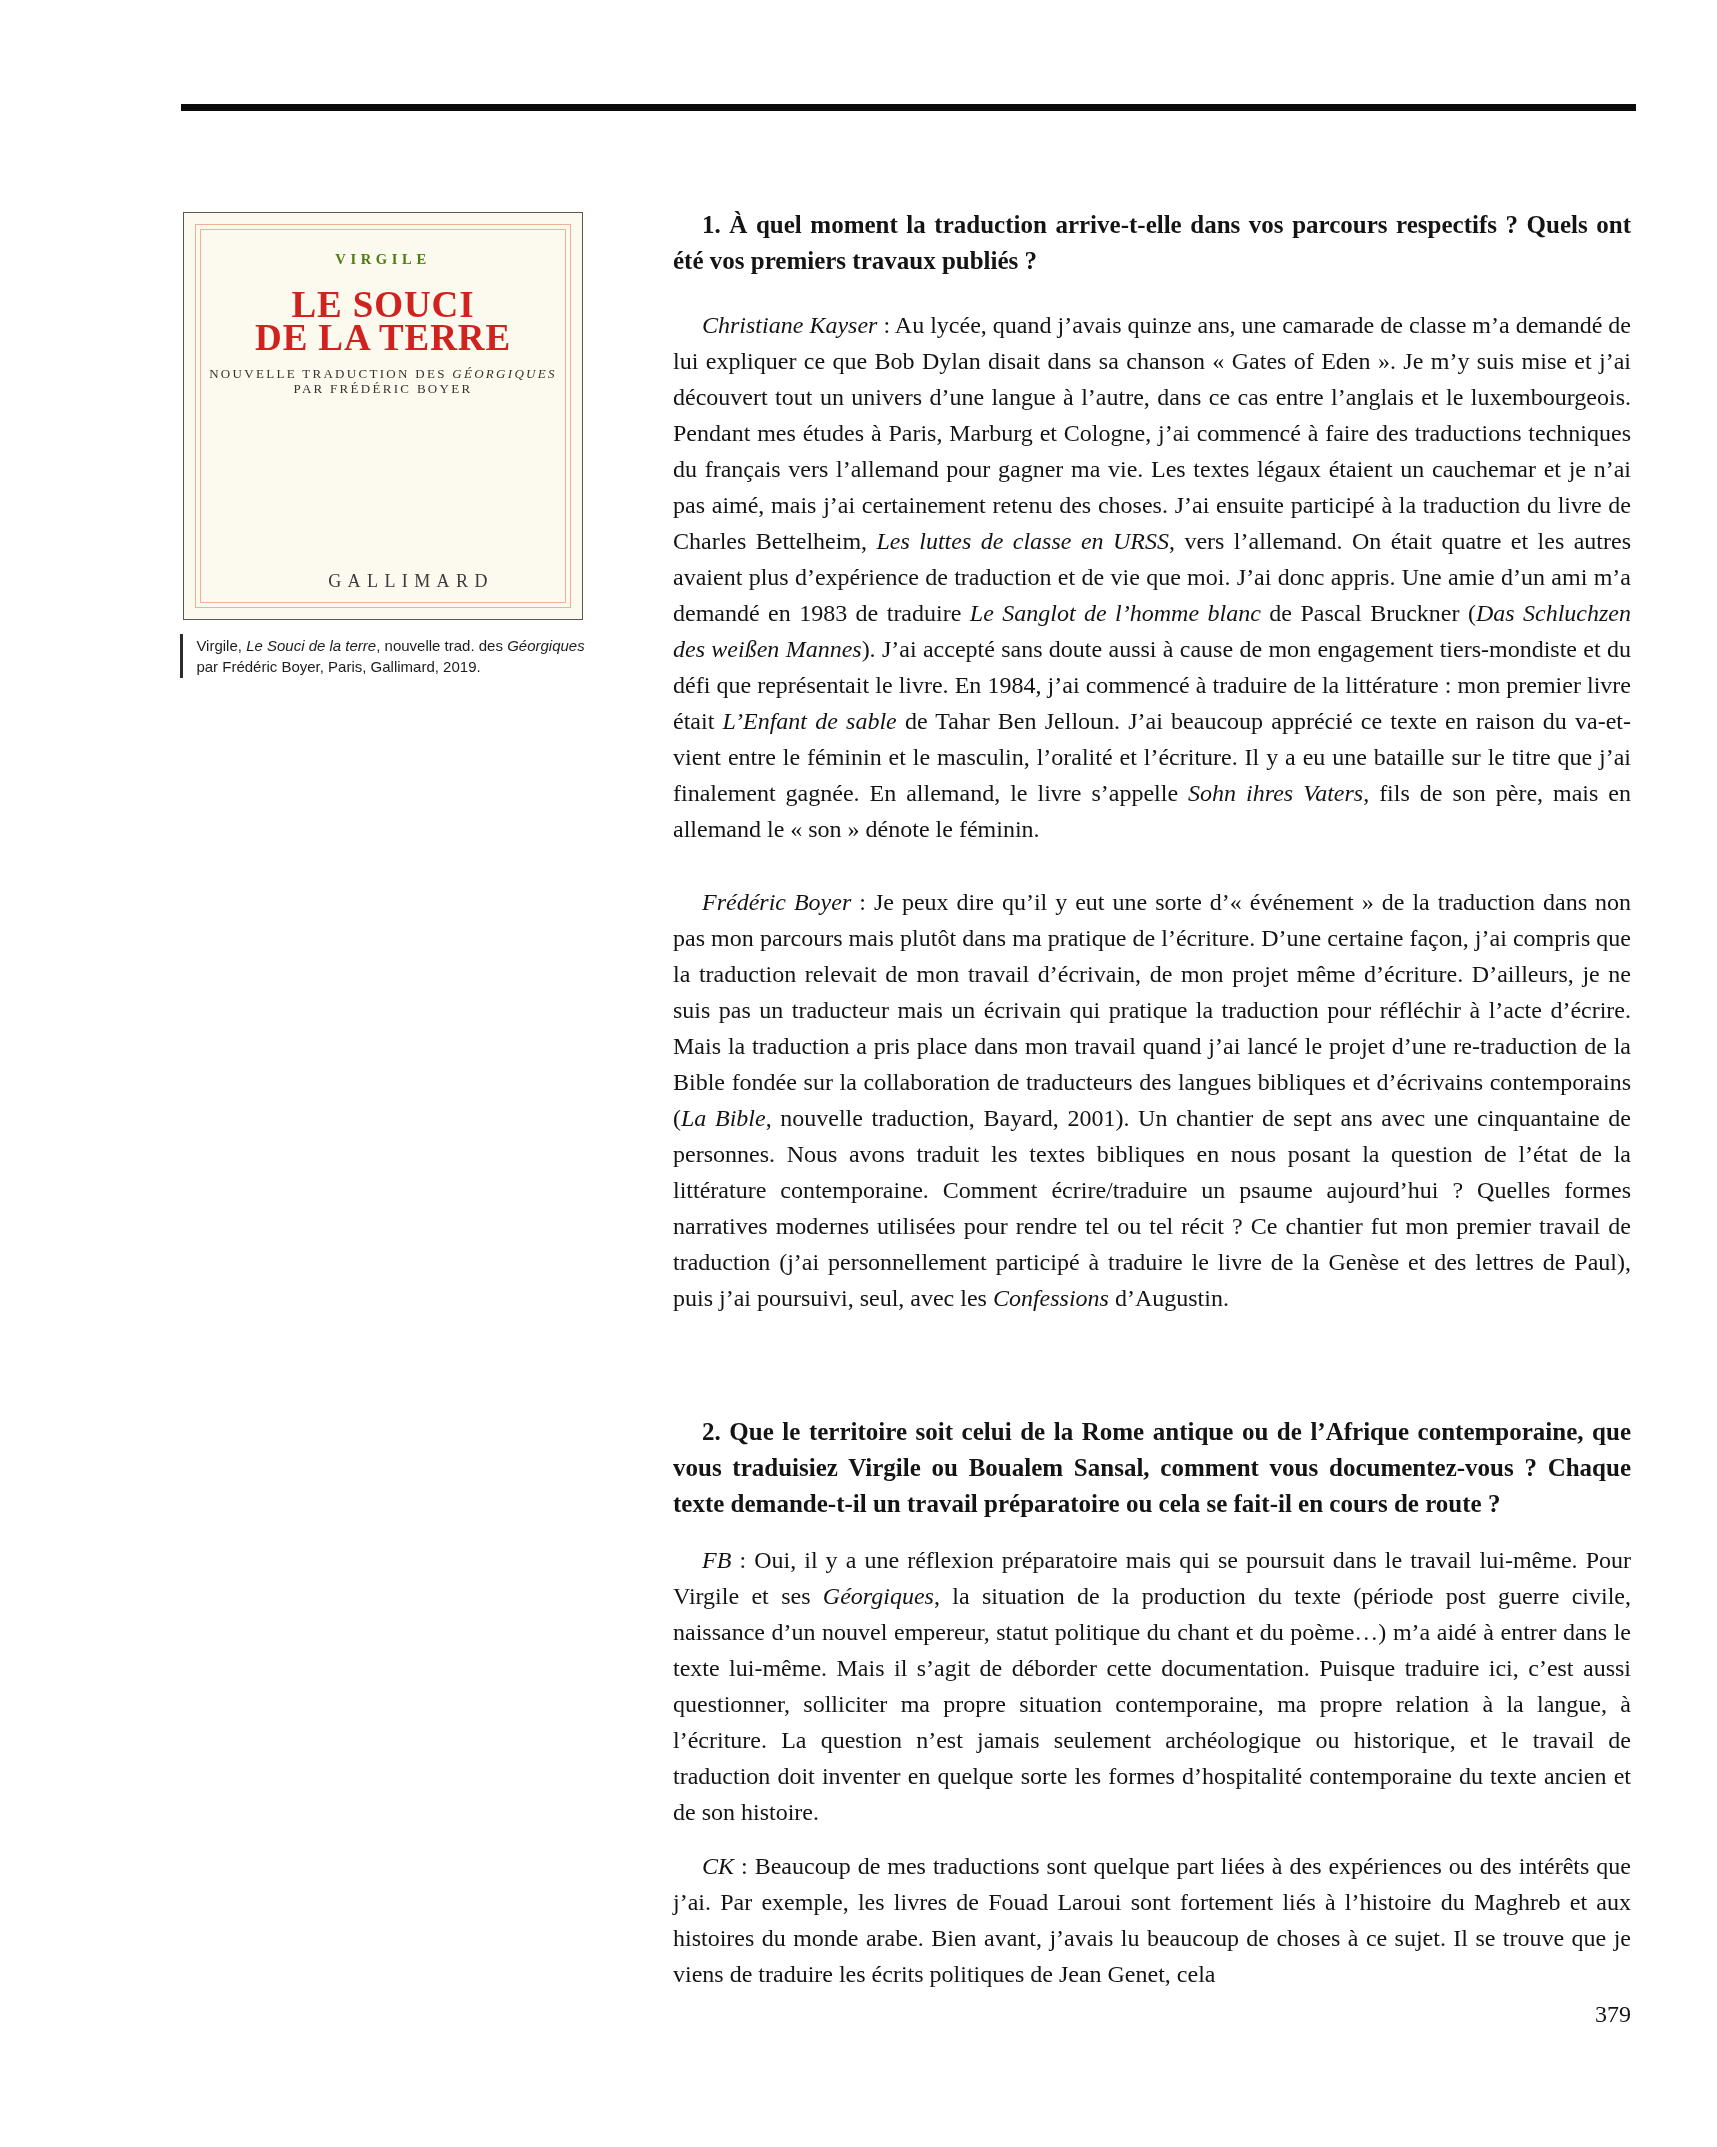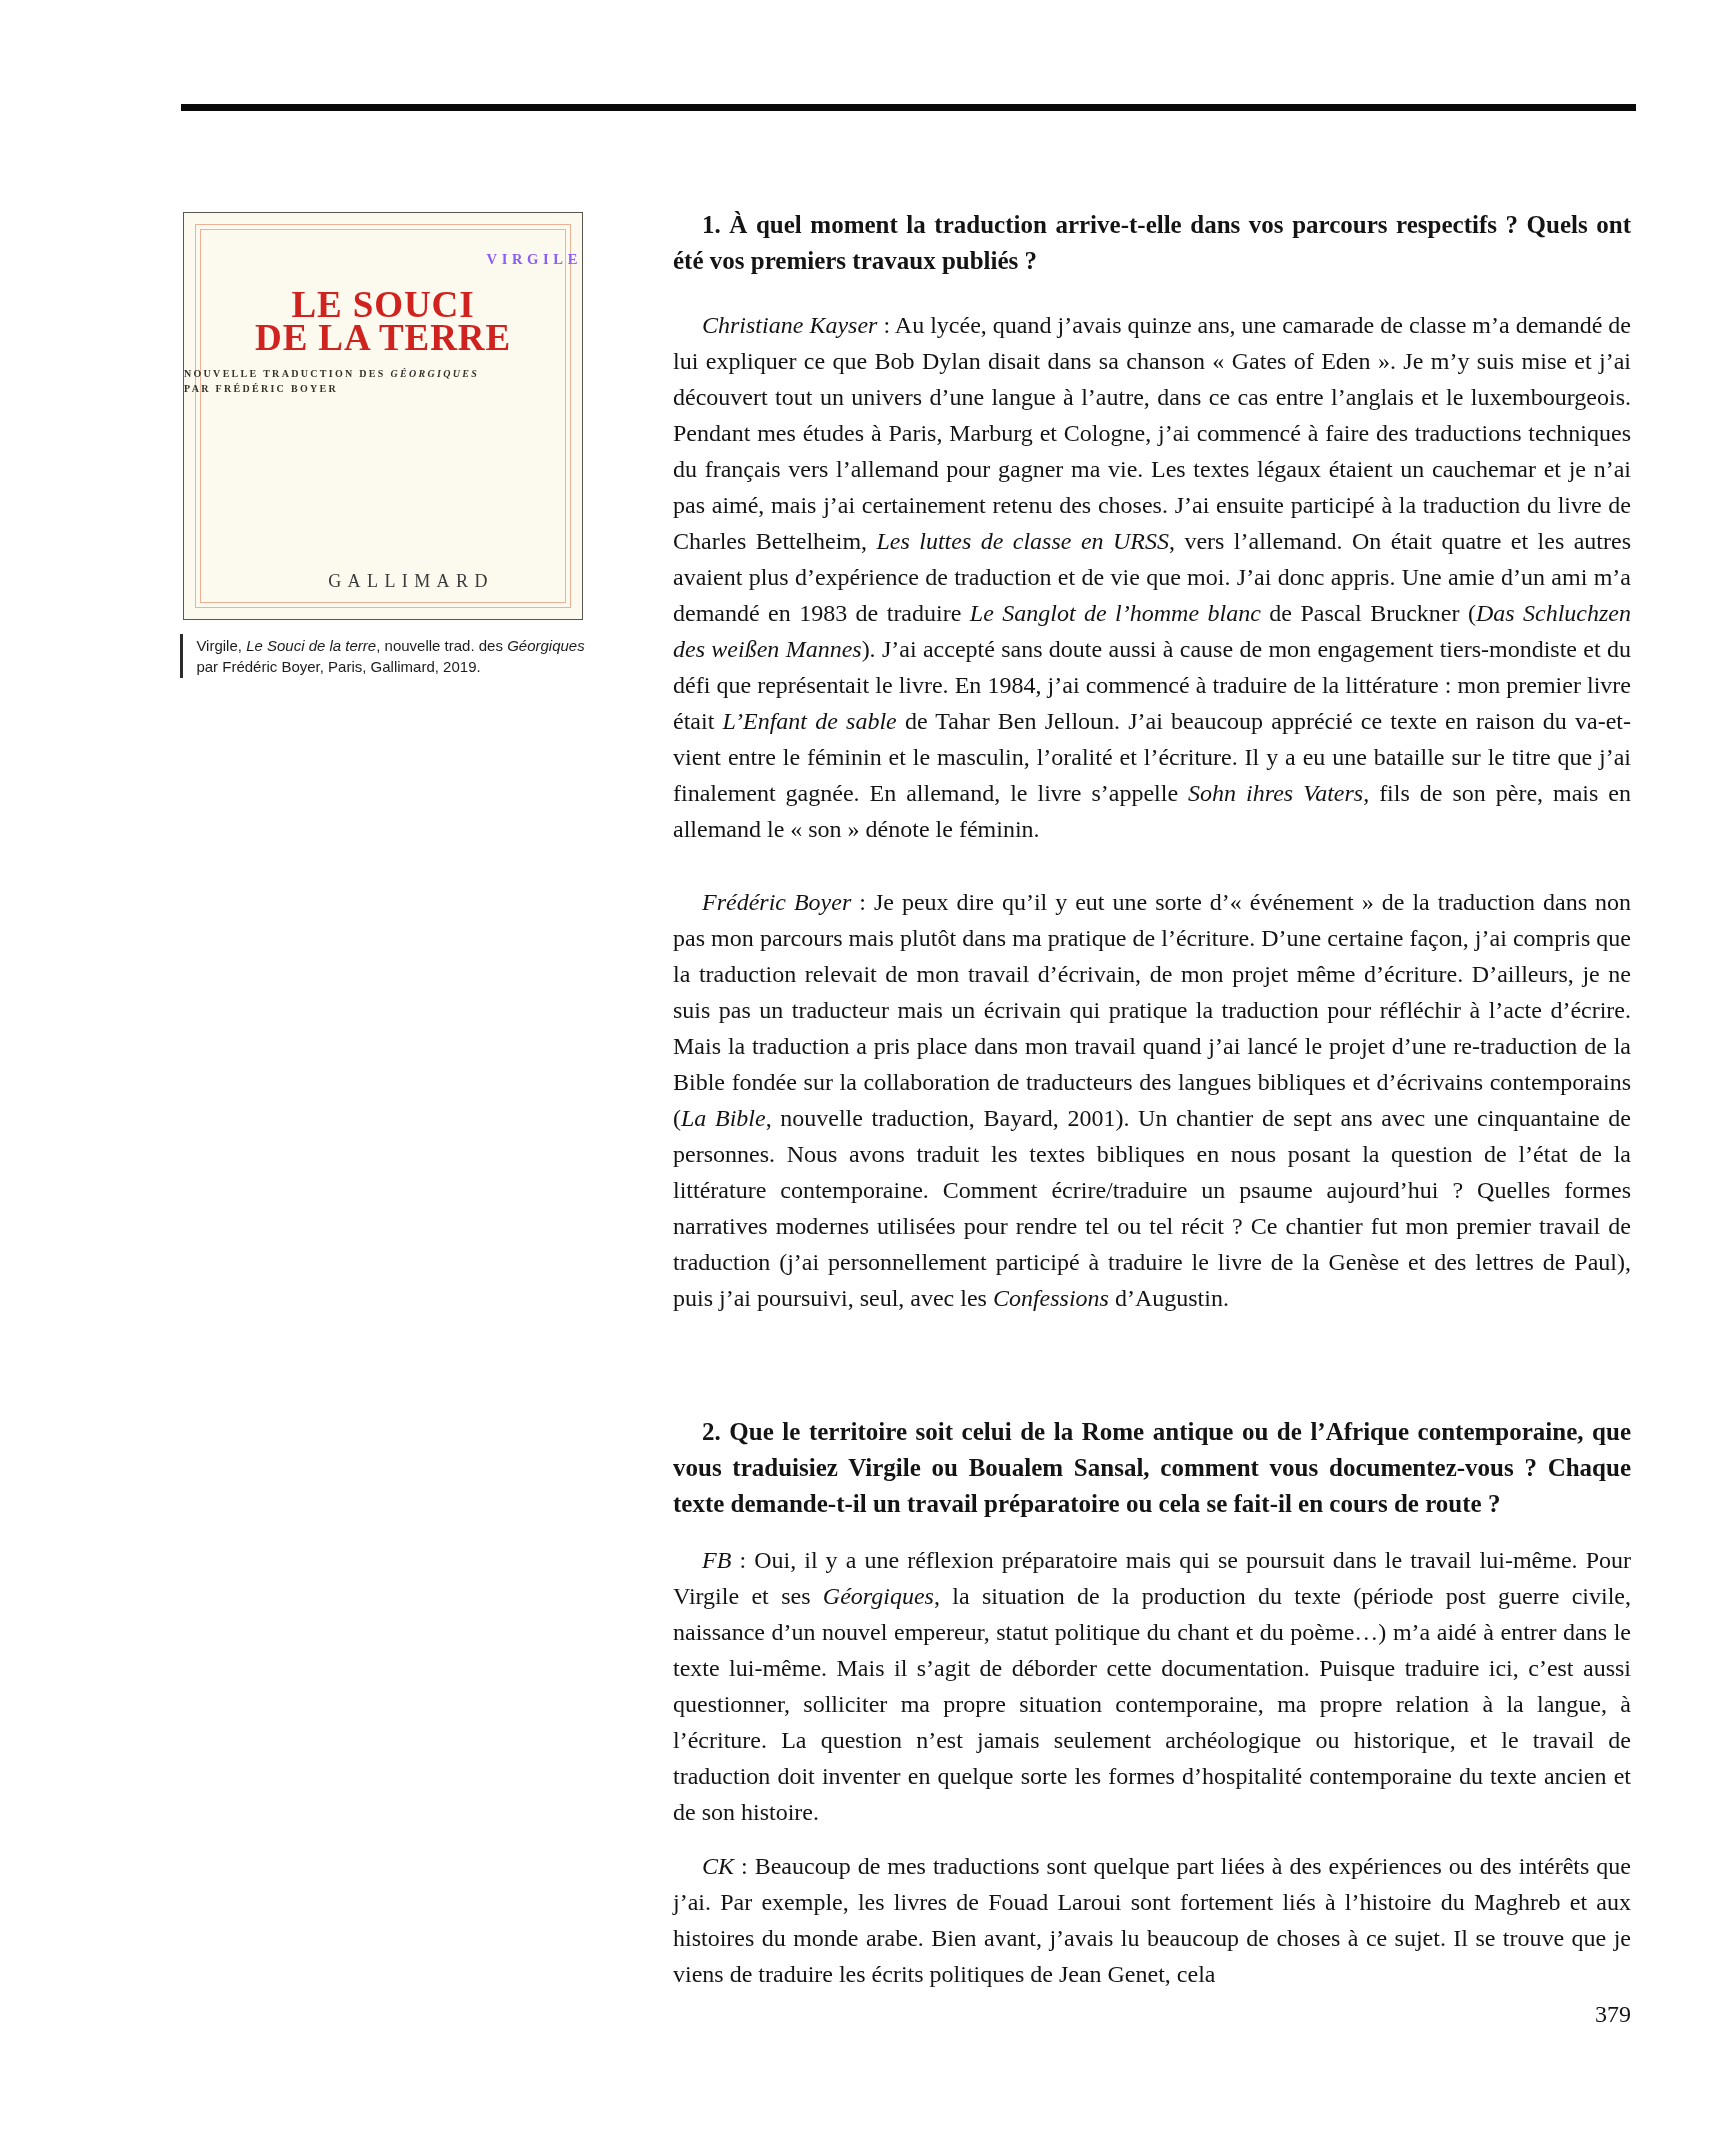--- a/index.html
+++ b/index.html
@@ -37,39 +37,40 @@
   .cover-frame-outer {
     position: absolute; inset: 11px;
     border: 1.8px solid #f0b096;
   }
   .cover-frame-inner {
     position: absolute; inset: 16.4px;
     border: 0.9px solid #f0b096;
   }
   .cover-author {
     position: absolute; top: 38px; left: 0; width: 100%;
-    text-align: right;
+    text-align: center;
     font-weight: bold;
     font-size: 14.6px;
     letter-spacing: 4.6px;
-    color: #8b5cf6;
+    color: #4d7c0f;
   }
   .cover-title {
     position: absolute; top: 75px; left: 0; width: 100%;
     text-align: center;
     color: #d0231f;
     font-weight: bold;
     font-size: 37px;
     line-height: 33px;
     letter-spacing: 0.9px;
   }
   .cover-subtitle {
     position: absolute; top: 154px; left: 0; width: 100%;
-    font-weight: bold;
-    font-size: 10px;
+    text-align: center;
+    font-weight: normal;
+    font-size: 13px;
     letter-spacing: 2.3px;
     line-height: 14.6px;
     color: #35322c;
   }
   .cover-logo {
     position: absolute; top: 300px; left: 0; width: 100%;
     text-align: center;
     font-family: "DejaVu Serif", serif;
     font-style: italic;
     font-size: 37px;

